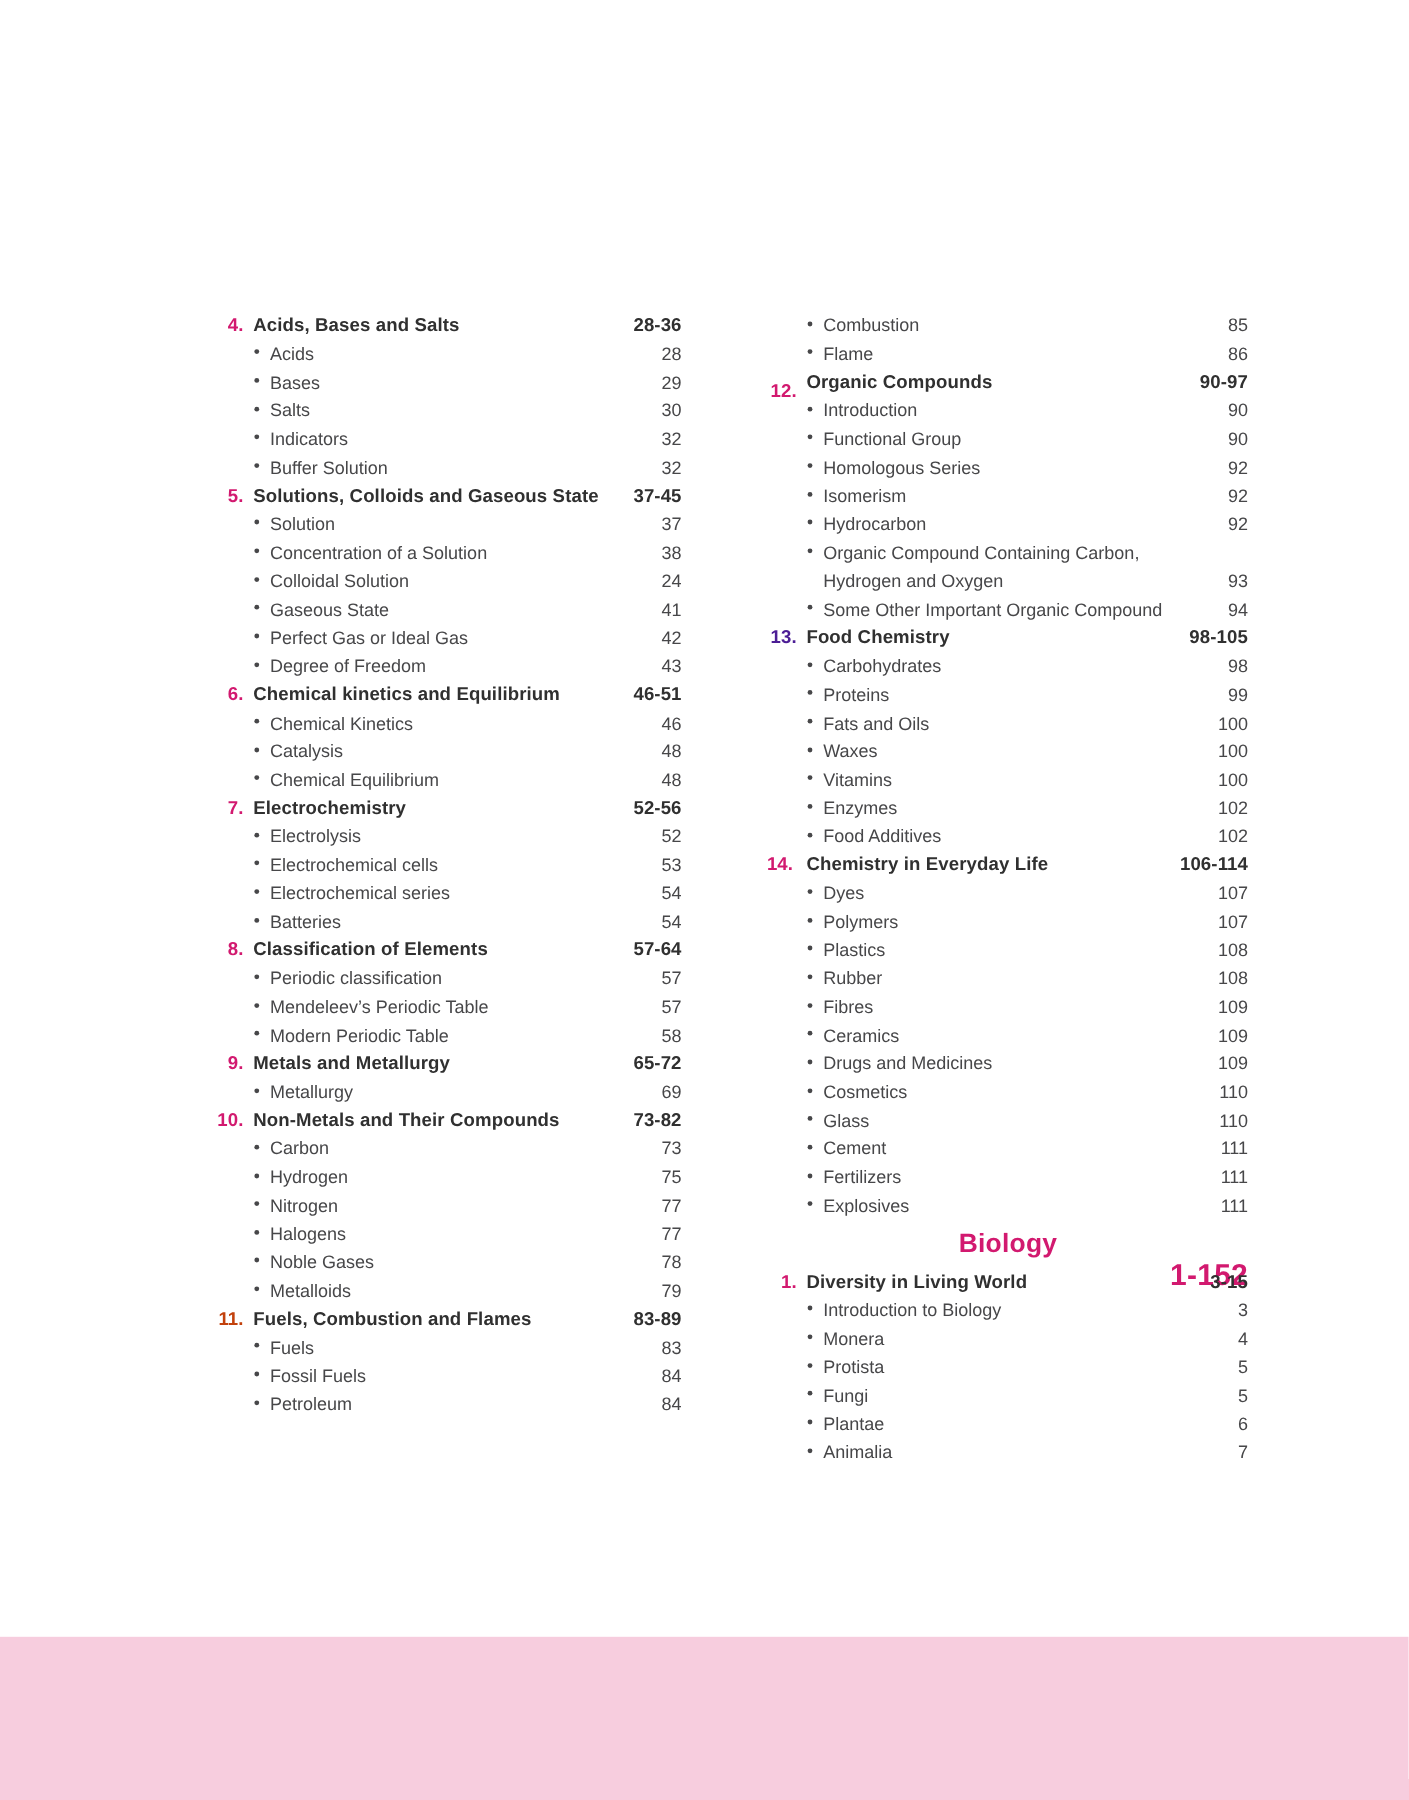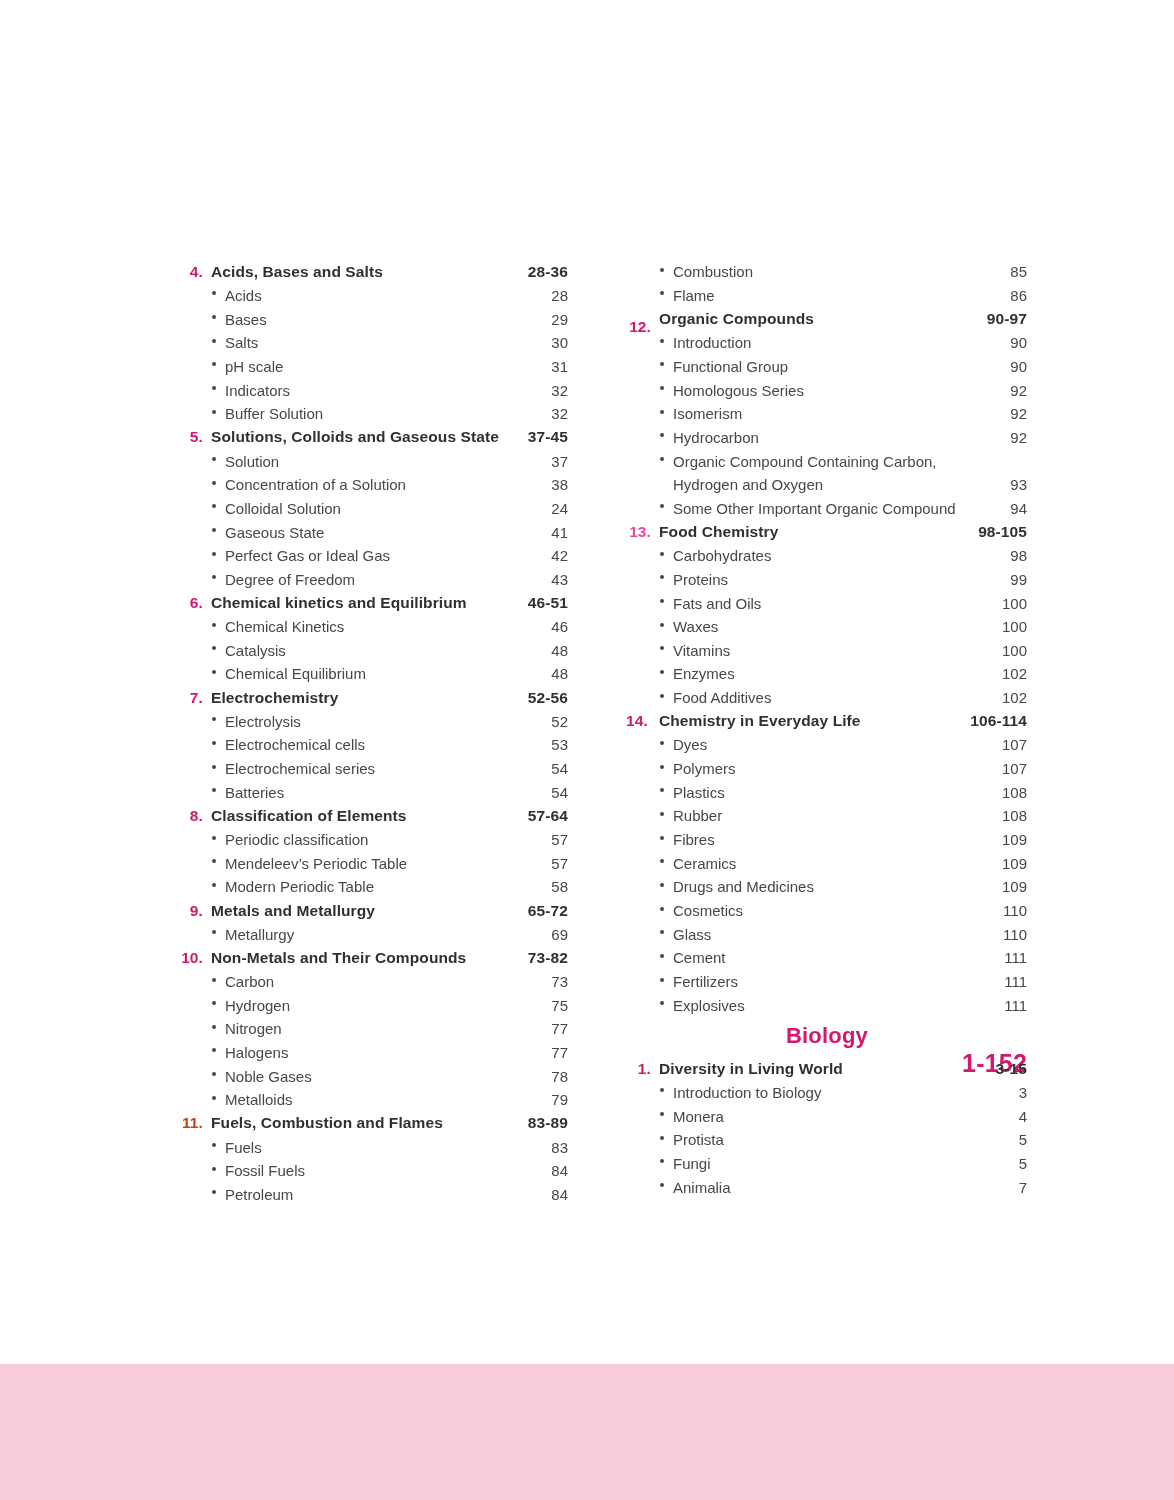--- a/index.html
+++ b/index.html
@@ -13,21 +13,21 @@
   }
   .band {
     position: absolute;
     left: 0;
     top: 1364px;
     width: 100%;
     height: 136px;
   }
   .col { position: absolute; top: 260px; }
   .col-left  { left: 175px; width: 393px; }
-  .col-right { left: 623px; width: 404px; }
+  .col-right { left: 636px; width: 404px; }
 
   .row {
     display: flex;
     align-items: center;
     height: 23.66px;
     box-sizing: border-box;
   }
   .chapter {
     font-weight: bold;
     font-size: 15.5px;
@@ -92,25 +92,20 @@
         <span class="label">Bases</span>
         <span class="pages">29</span>
       </div>
       <div class="row topic">
         <span class="bullet"></span>
         <span class="label">Salts</span>
         <span class="pages">30</span>
       </div>
       <div class="row topic">
         <span class="bullet"></span>
-        <span class="label">pH scale</span>
-        <span class="pages">31</span>
-      </div>
-      <div class="row topic">
-        <span class="bullet"></span>
         <span class="label">Indicators</span>
         <span class="pages">32</span>
       </div>
       <div class="row topic">
         <span class="bullet"></span>
         <span class="label">Buffer Solution</span>
         <span class="pages">32</span>
       </div>
       <div class="row chapter">
         <span class="num" style="color: rgb(210, 25, 111);">5.</span>
@@ -328,21 +323,21 @@
         <span class="bullet"></span>
         <span class="label">Hydrogen and Oxygen</span>
         <span class="pages">93</span>
       </div>
       <div class="row topic">
         <span class="bullet"></span>
         <span class="label">Some Other Important Organic Compound</span>
         <span class="pages">94</span>
       </div>
       <div class="row chapter">
-        <span class="num" style="color: #ec4899;">13.</span>
+        <span class="num" style="color: #4c1d95;">13.</span>
         <span class="label">Food Chemistry</span>
         <span class="pages">98-105</span>
       </div>
       <div class="row topic">
         <span class="bullet"></span>
         <span class="label">Carbohydrates</span>
         <span class="pages">98</span>
       </div>
       <div class="row topic">
         <span class="bullet"></span>
@@ -460,20 +455,25 @@
       </div>
       <div class="row topic">
         <span class="bullet"></span>
         <span class="label">Protista</span>
         <span class="pages">5</span>
       </div>
       <div class="row topic">
         <span class="bullet"></span>
         <span class="label">Fungi</span>
         <span class="pages">5</span>
+      </div>
+      <div class="row topic">
+        <span class="bullet"></span>
+        <span class="label">Plantae</span>
+        <span class="pages">6</span>
       </div>
       <div class="row topic">
         <span class="bullet"></span>
         <span class="label">Animalia</span>
         <span class="pages">7</span>
       </div>
     </div>
   <div class="band" style="background: rgb(247, 205, 222);"></div>
 </div>
 

